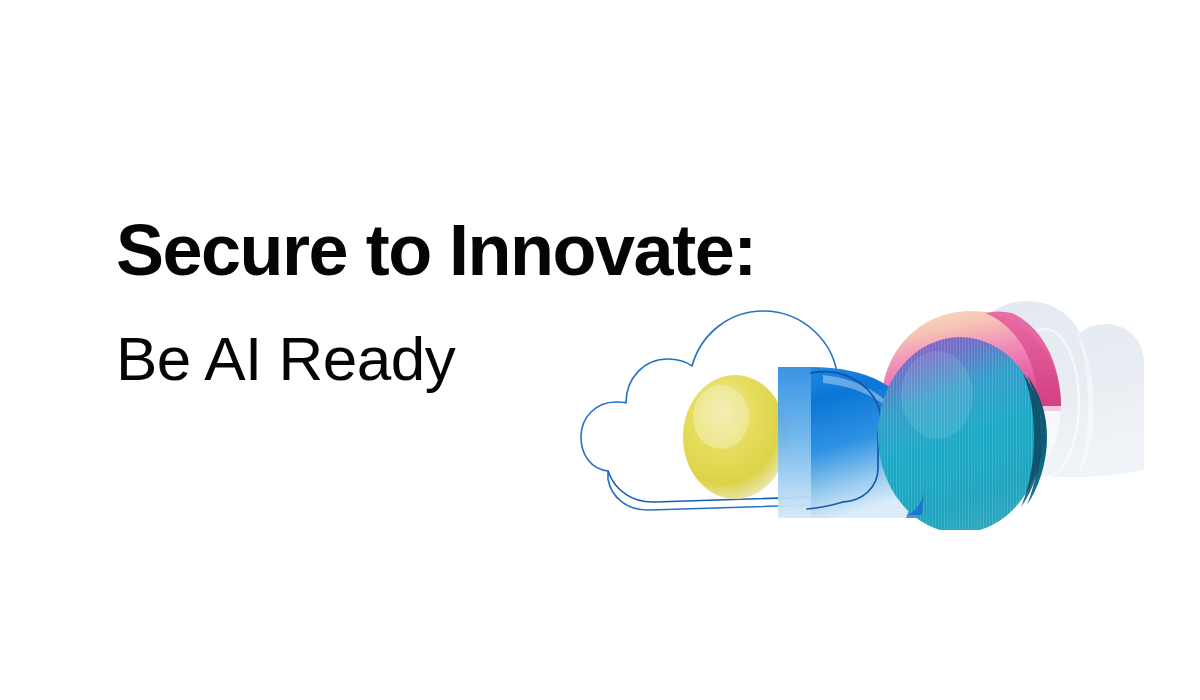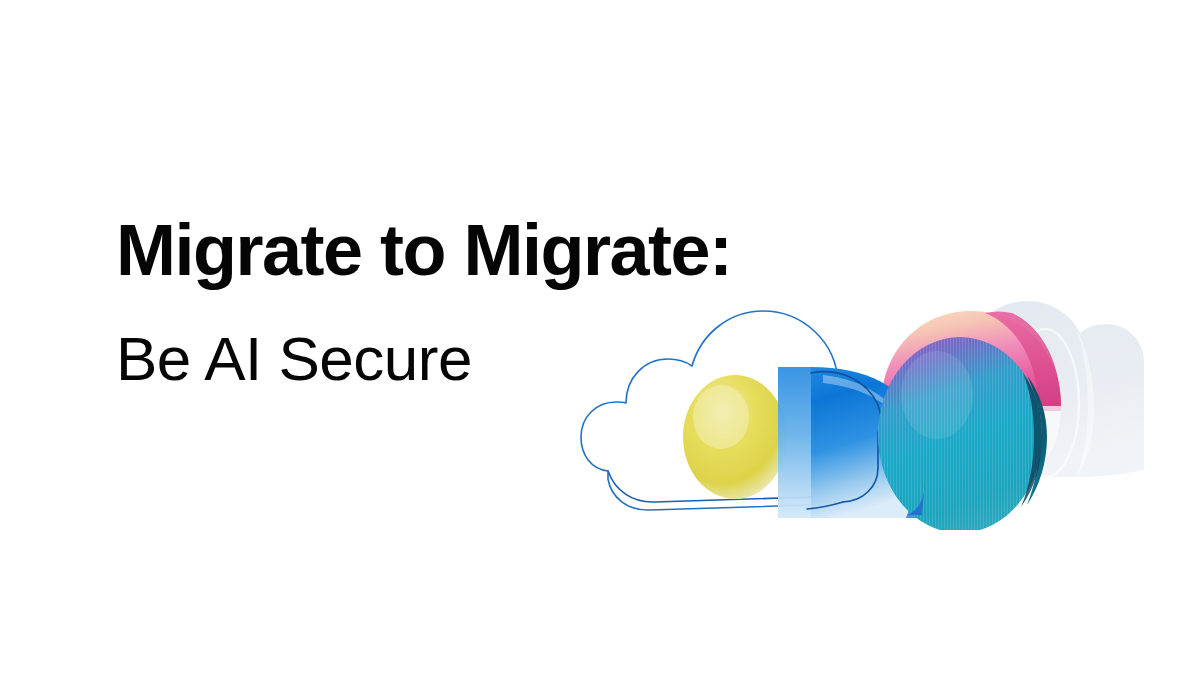--- a/index.html
+++ b/index.html
@@ -66,22 +66,22 @@
     width: 570px;
     height: 265px;
   }
 </style>
 </head>
 <body>
 
 <div id="slide">
 
   <div id="headline-block">
-    <span class="headline-line bold">Migrate to Migrate:</span>
-    <span class="headline-line light">Be AI Secure</span>
+    <span class="headline-line bold">Secure to Innovate:</span>
+    <span class="headline-line light">Be AI Ready</span>
   </div>
 
   <div id="hero-graphic">
     <svg viewBox="0 0 570 265" xmlns="http://www.w3.org/2000/svg">
       <defs>
 
         <radialGradient id="gYellow" cx="38%" cy="30%" r="80%">
           <stop offset="0%" stop-color="#f2ecae"></stop>
           <stop offset="38%" stop-color="#e6dd5c"></stop>
           <stop offset="72%" stop-color="#ddd34a"></stop>

